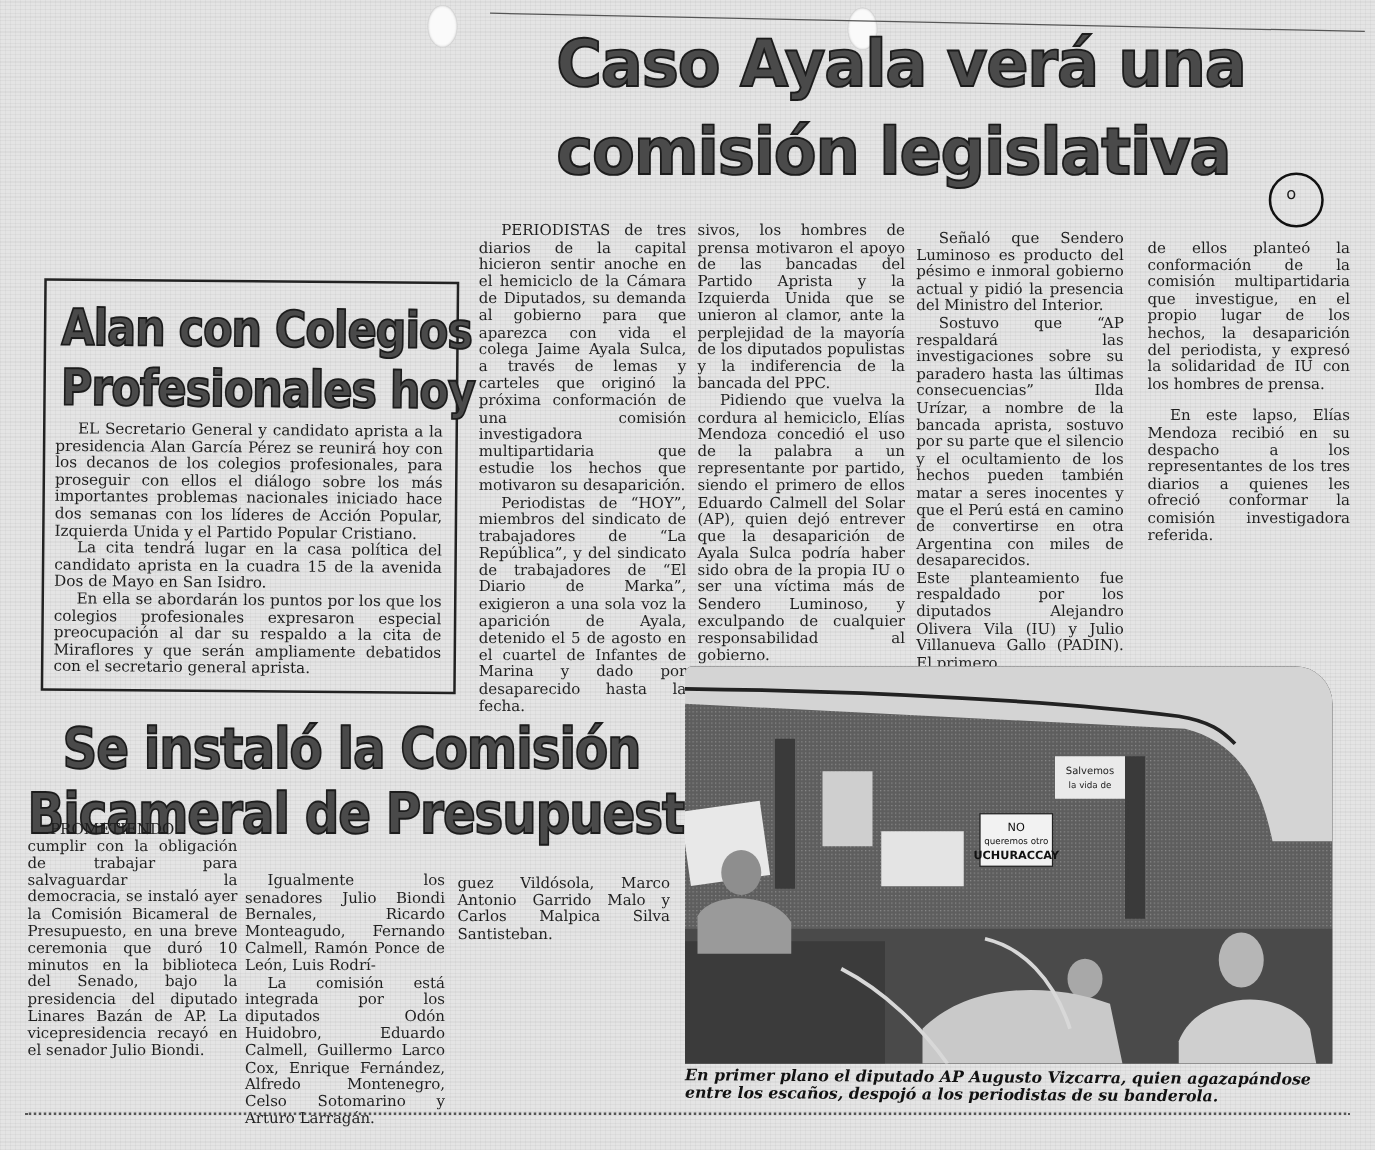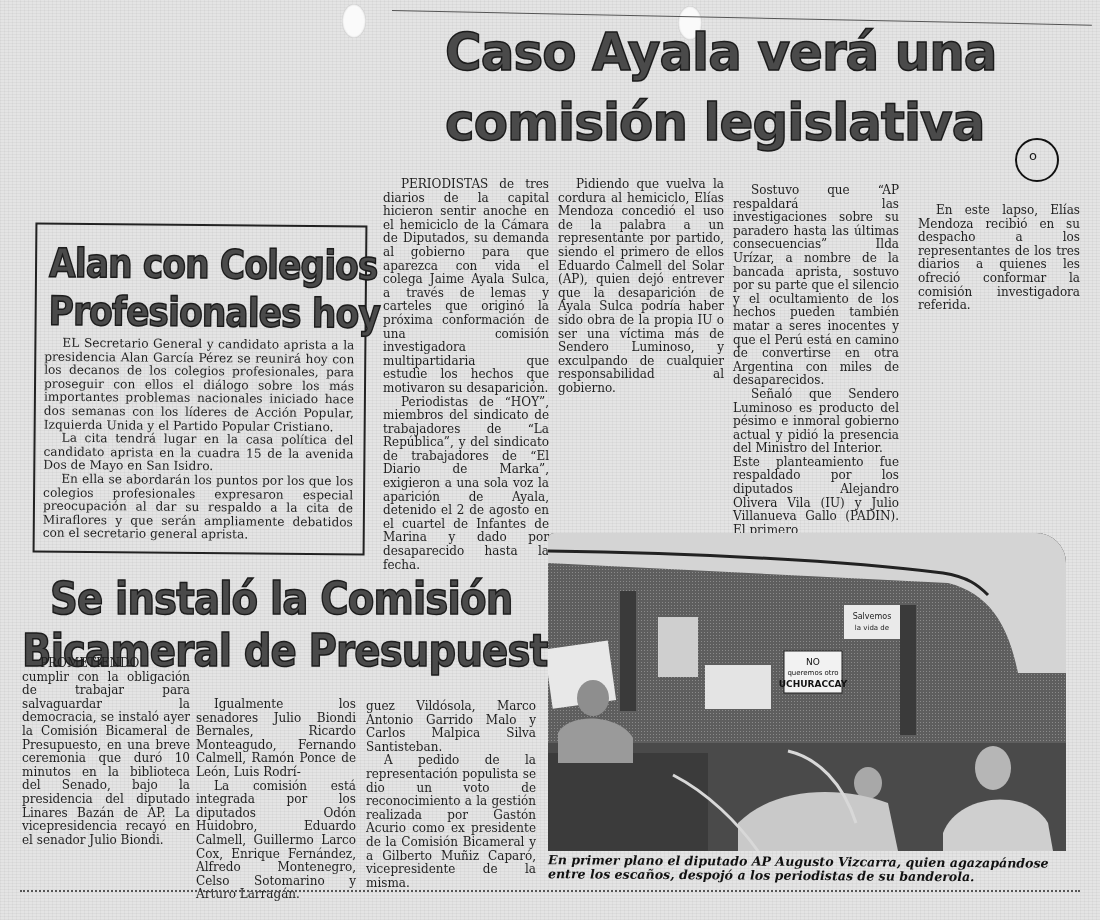--- a/index.html
+++ b/index.html
@@ -67,31 +67,33 @@
 
 <div class="headline abs" style="left:445px; top:26px; font-size:52px; transform:scaleX(0.96);">Caso Ayala verá una</div>
 <div class="headline abs" style="left:445px; top:96px; font-size:52px; transform:scaleX(0.96);">comisión legislativa</div>
 
 <div class="circle-mark">
     <span>o</span>
   </div>
 
 <div class="col" style="left:383px; top:178px; width:166px;">
   <p>PERIODISTAS de tres diarios de la capital hicieron sentir anoche en el hemiciclo de la Cámara de Diputados, su demanda al gobierno para que aparezca con vida el colega Jaime Ayala Sulca, a través de lemas y carteles que originó la próxima conformación de una comisión investigadora multipartidaria que estudie los hechos que motivaron su desaparición.</p>
-  <p>Periodistas de “HOY”, miembros del sindicato de trabajadores de “La República”, y del sindicato de trabajadores de “El Diario de Marka”, exigieron a una sola voz la aparición de Ayala, detenido el 2 de agosto en el cuartel de Infantes de Marina y dado por desaparecido hasta la fecha.</p>
+  <p>Periodistas de “HOY”, miembros del sindicato de trabajadores de “La República”, y del sindicato de trabajadores de “El Diario de Marka”, exigieron a una sola voz la aparición de Ayala, detenido el 5 de agosto en el cuartel de Infantes de Marina y dado por desaparecido hasta la fecha.</p>
 </div>
 <div class="col" style="left:558px; top:178px; width:166px;">
+  <p class="noind">sivos, los hombres de prensa motivaron el apoyo de las bancadas del Partido Aprista y la Izquierda Unida que se unieron al clamor, ante la perplejidad de la mayoría de los diputados populistas y la indiferencia de la bancada del PPC.</p>
   <p>Pidiendo que vuelva la cordura al hemiciclo, Elías Mendoza concedió el uso de la palabra a un representante por partido, siendo el primero de ellos Eduardo Calmell del Solar (AP), quien dejó entrever que la desaparición de Ayala Sulca podría haber sido obra de la propia IU o ser una víctima más de Sendero Luminoso, y exculpando de cualquier responsabilidad al gobierno.</p>
 </div>
 <div class="col" style="left:733px; top:184px; width:166px;">
+  <p>Señaló que Sendero Luminoso es producto del pésimo e inmoral gobierno actual y pidió la presencia del Ministro del Interior.</p>
   <p>Sostuvo que “AP respaldará las investigaciones sobre su paradero hasta las últimas consecuencias” Ilda Urízar, a nombre de la bancada aprista, sostuvo por su parte que el silencio y el ocultamiento de los hechos pueden también matar a seres inocentes y que el Perú está en camino de convertirse en otra Argentina con miles de desaparecidos.</p>
-  <p>Señaló que Sendero Luminoso es producto del pésimo e inmoral gobierno actual y pidió la presencia del Ministro del Interior.</p>
   <p class="noind">Este planteamiento fue respaldado por los diputados Alejandro Olivera Vila (IU) y Julio Villanueva Gallo (PADIN). El primero</p>
 </div>
 <div class="col" style="left:918px; top:192px; width:162px;">
+  <p class="noind">de ellos planteó la conformación de la comisión multipartidaria que investigue, en el propio lugar de los hechos, la desaparición del periodista, y expresó la solidaridad de IU con los hombres de prensa.</p>
   <p style="margin-top:12px;">En este lapso, Elías Mendoza recibió en su despacho a los representantes de los tres diarios a quienes les ofreció conformar la comisión investigadora referida.</p>
 </div>
 
 <div class="boxed" style="left:34px; top:224px; width:328px; height:326px; transform:rotate(0.5deg);">
   <div class="headline abs" style="left:12px; top:18px; font-size:40px; transform:scaleX(0.86);">Alan con Colegios</div>
   <div class="headline abs" style="left:12px; top:66px; font-size:40px; transform:scaleX(0.86);">Profesionales hoy</div>
   <div class="col" style="left:8px; top:112px; width:310px; font-size:12.2px;">
     <p>EL Secretario General y candidato aprista a la presidencia Alan García Pérez se reunirá hoy con los decanos de los colegios profesionales, para proseguir con ellos el diálogo sobre los más importantes problemas nacionales iniciado hace dos semanas con los líderes de Acción Popular, Izquierda Unida y el Partido Popular Cristiano.</p>
     <p>La cita tendrá lugar en la casa política del candidato aprista en la cuadra 15 de la avenida Dos de Mayo en San Isidro.</p>
     <p>En ella se abordarán los puntos por los que los colegios profesionales expresaron especial preocupación al dar su respaldo a la cita de Miraflores y que serán ampliamente debatidos con el secretario general aprista.</p>
@@ -103,21 +105,20 @@
 
 <div class="col" style="left:22px; top:657px; width:168px;">
   <p>PROMETIENDO cumplir con la obligación de trabajar para salvaguardar la democracia, se instaló ayer la Comisión Bicameral de Presupuesto, en una breve ceremonia que duró 10 minutos en la biblioteca del Senado, bajo la presidencia del diputado Linares Bazán de AP. La vicepresidencia recayó en el senador Julio Biondi.</p>
 </div>
 <div class="col" style="left:196px; top:698px; width:160px;">
   <p>Igualmente los senadores Julio Biondi Bernales, Ricardo Monteagudo, Fernando Calmell, Ramón Ponce de León, Luis Rodrí-</p>
   <p>La comisión está integrada por los diputados Odón Huidobro, Eduardo Calmell, Guillermo Larco Cox, Enrique Fernández, Alfredo Montenegro, Celso Sotomarino y Arturo Larragán.</p>
 </div>
 <div class="col" style="left:366px; top:700px; width:170px;">
   <p class="noind">guez Vildósola, Marco Antonio Garrido Malo y Carlos Malpica Silva Santisteban.</p>
-  <p>A pedido de la representación populista se dio un voto de reconocimiento a la gestión realizada por Gastón Acurio como ex presidente de la Comisión Bicameral y a Gilberto Muñiz Caparó, vicepresidente de la misma.</p>
 </div>
 
 <div class="photo">
   <svg width="518" height="318" viewBox="0 0 518 318">
     <defs>
       <pattern id="grain" width="3" height="3" patternUnits="userSpaceOnUse">
         <rect width="3" height="3" fill="#5e5e5e"></rect>
         <rect width="1" height="1" fill="#8a8a8a"></rect>
       </pattern>
     </defs>

